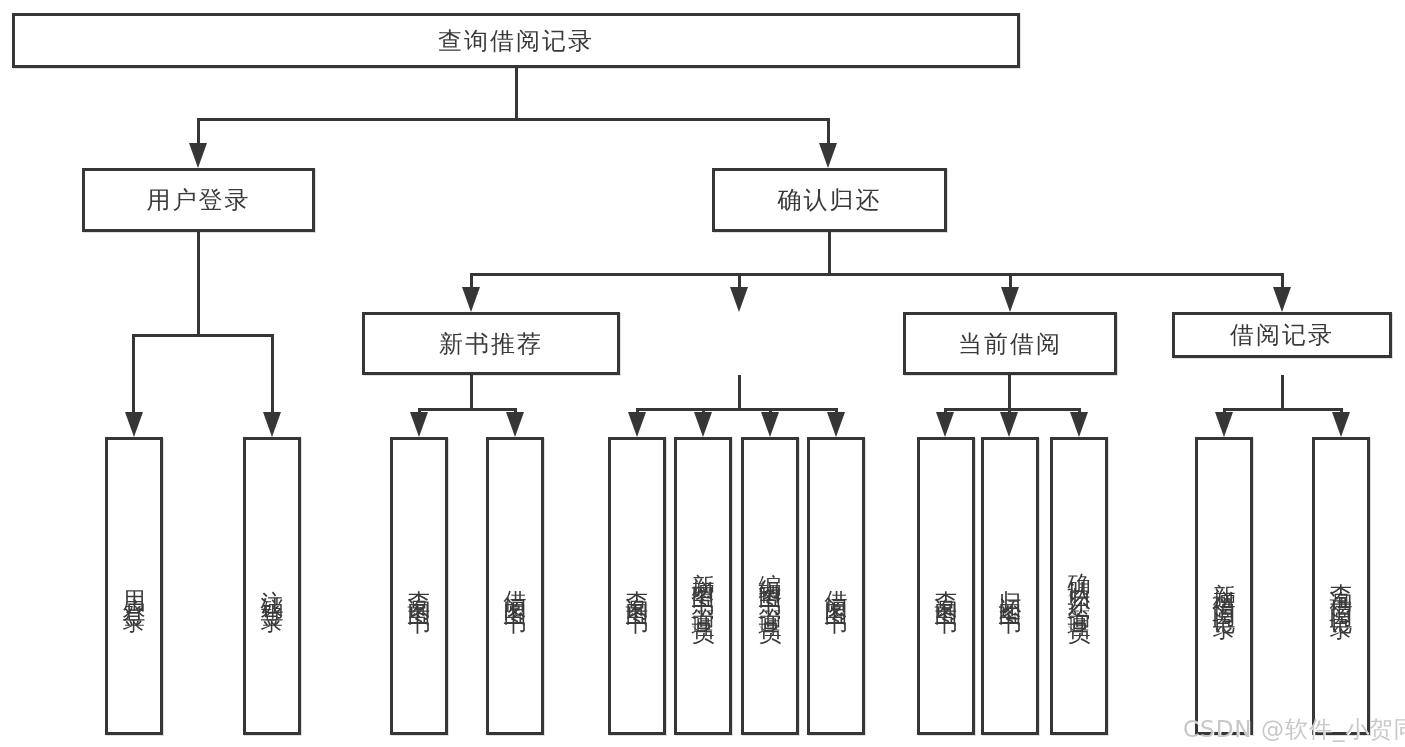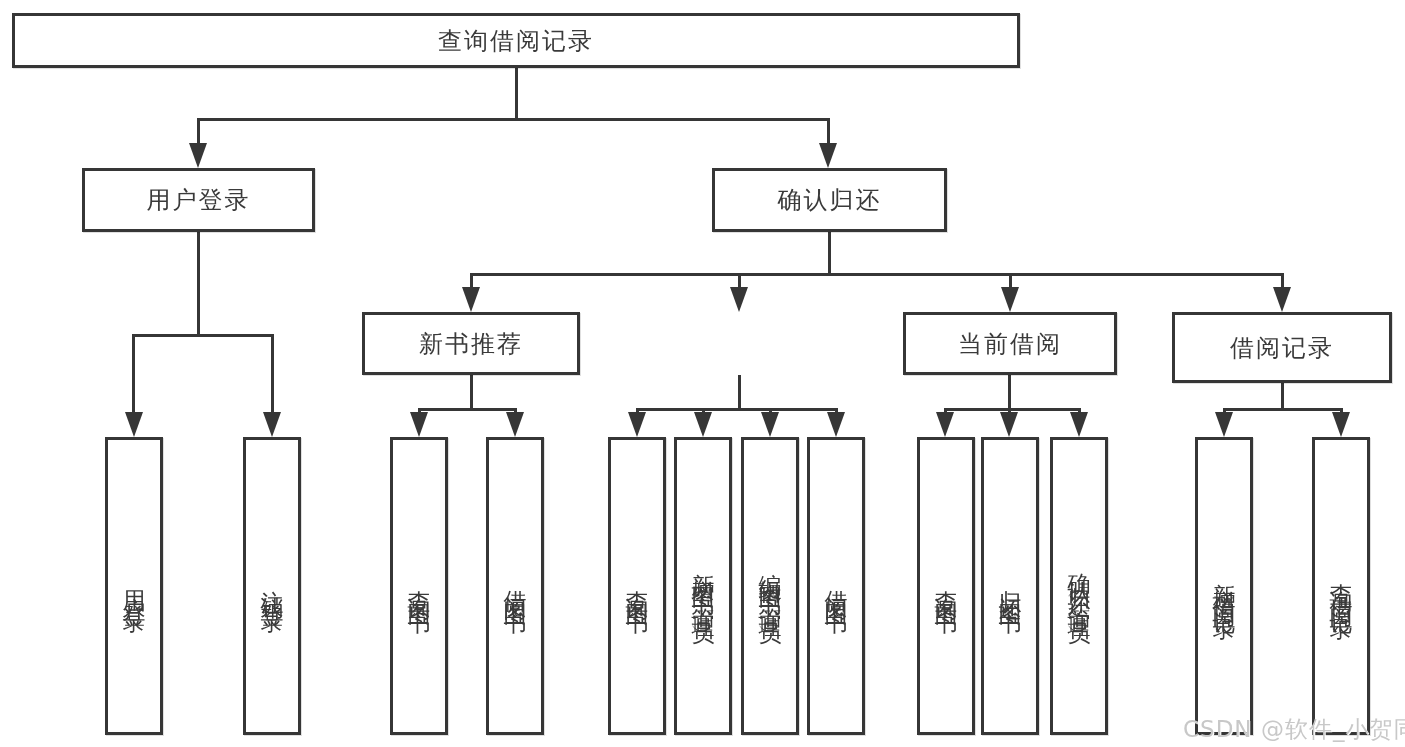--- a/index.html
+++ b/index.html
@@ -96,27 +96,27 @@
     <span>查询借阅记录</span>
   </div>
 
   <div class="box" style="left:82px;top:168px;width:233px;height:64px">
     <span>用户登录</span>
   </div>
   <div class="box" style="left:712px;top:168px;width:235px;height:64px">
     <span>确认归还</span>
   </div>
 
-  <div class="box" style="left:362px;top:312px;width:218px;height:63px">
+  <div class="box" style="left:362px;top:312px;width:258px;height:63px">
     <span>新书推荐</span>
   </div>
   <div class="box" style="left:903px;top:312px;width:214px;height:63px">
     <span>当前借阅</span>
   </div>
-  <div class="box" style="left:1172px;top:312px;width:220px;height:71px">
+  <div class="box" style="left:1172px;top:312px;width:220px;height:46px">
     <span>借阅记录</span>
   </div>
 
   <div class="box leaf" style="left:105px;top:437px;width:58px;height:298px">
     <span>用户登录</span>
   </div>
   <div class="box leaf" style="left:243px;top:437px;width:58px;height:298px">
     <span>注销登录</span>
   </div>
   <div class="box leaf" style="left:390px;top:437px;width:58px;height:298px">

